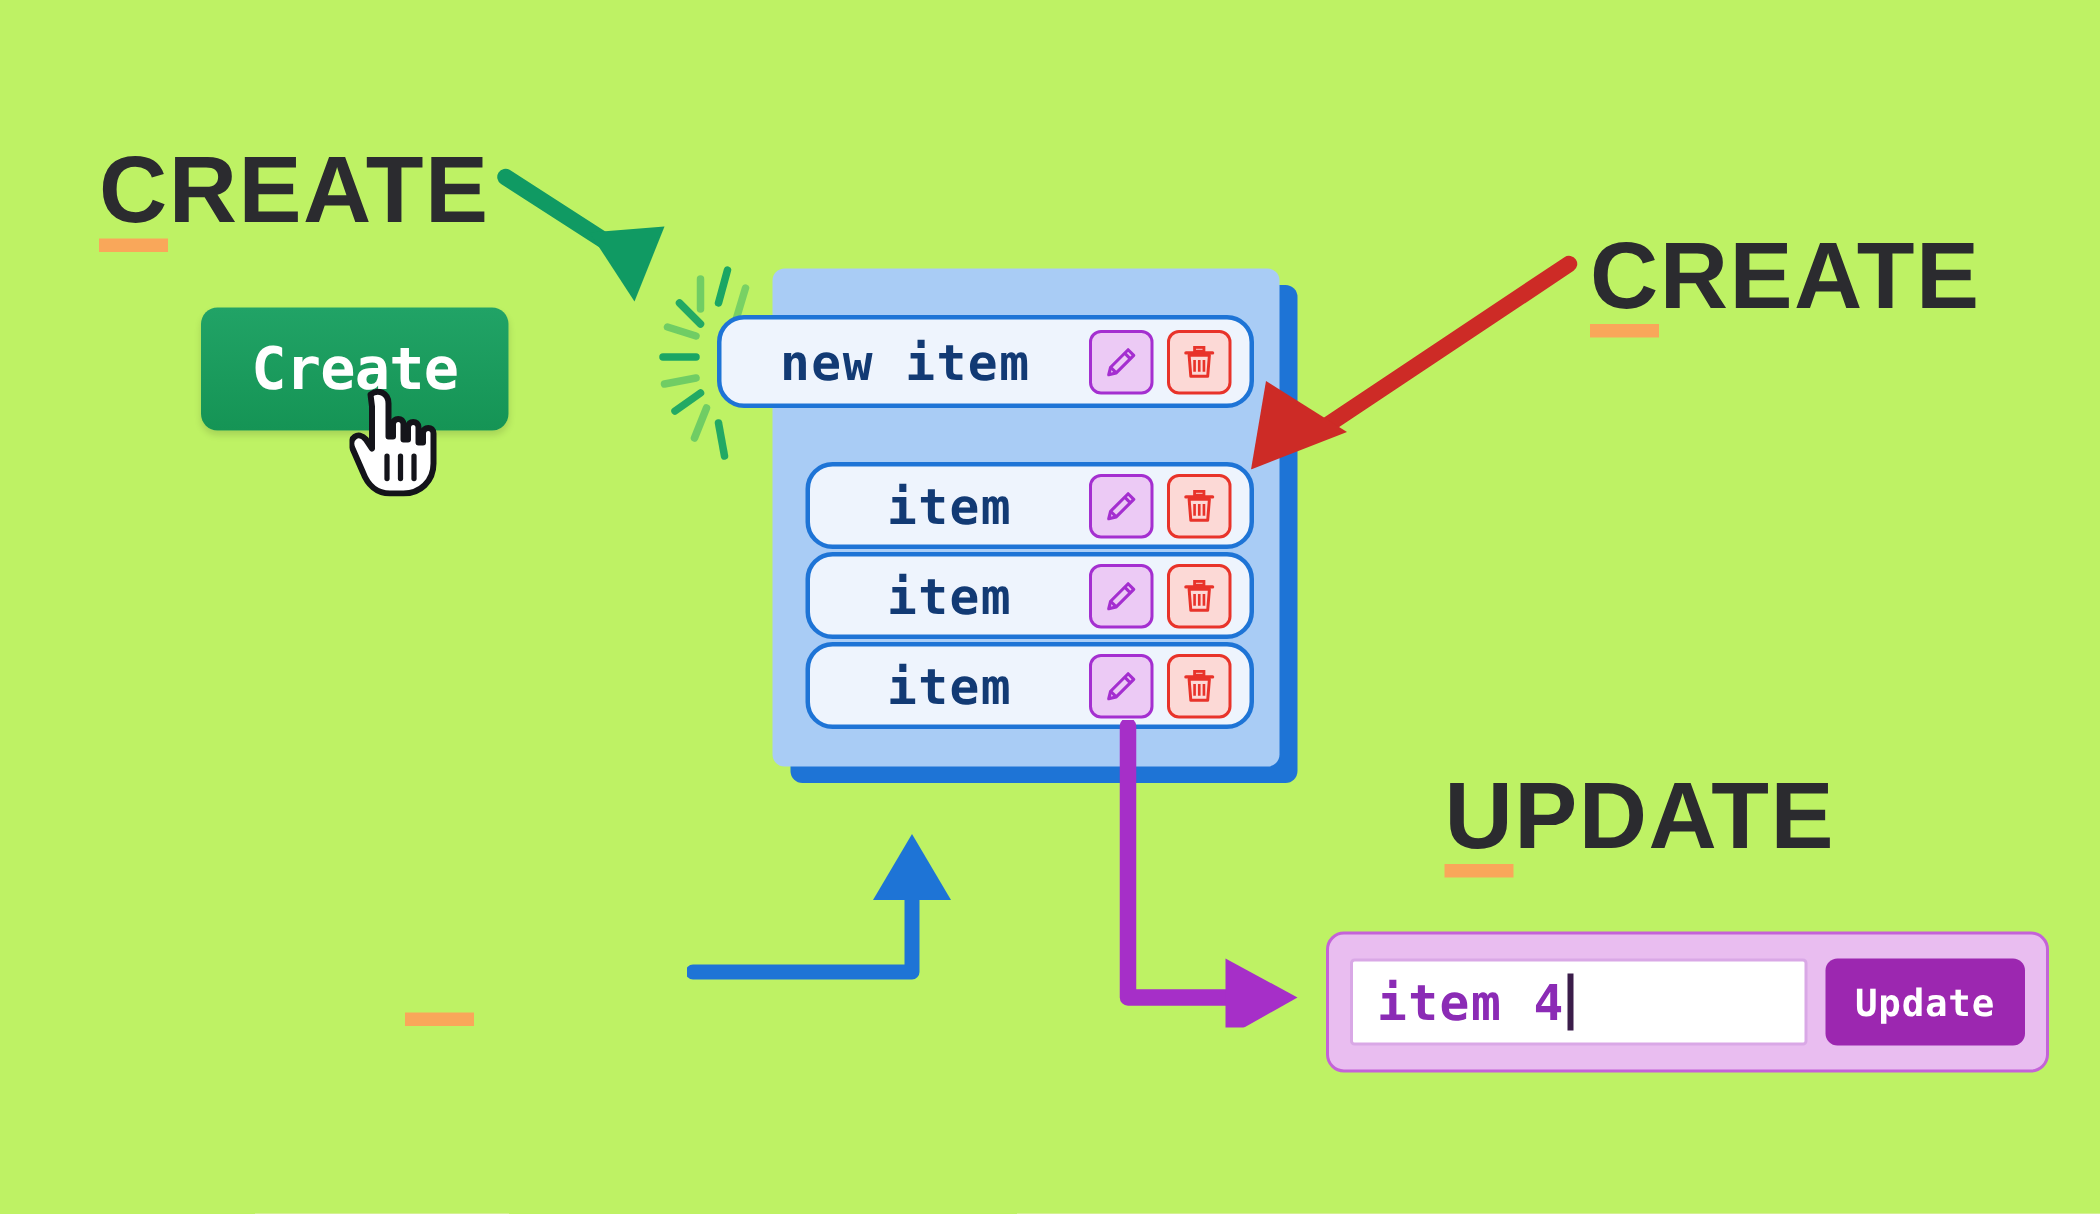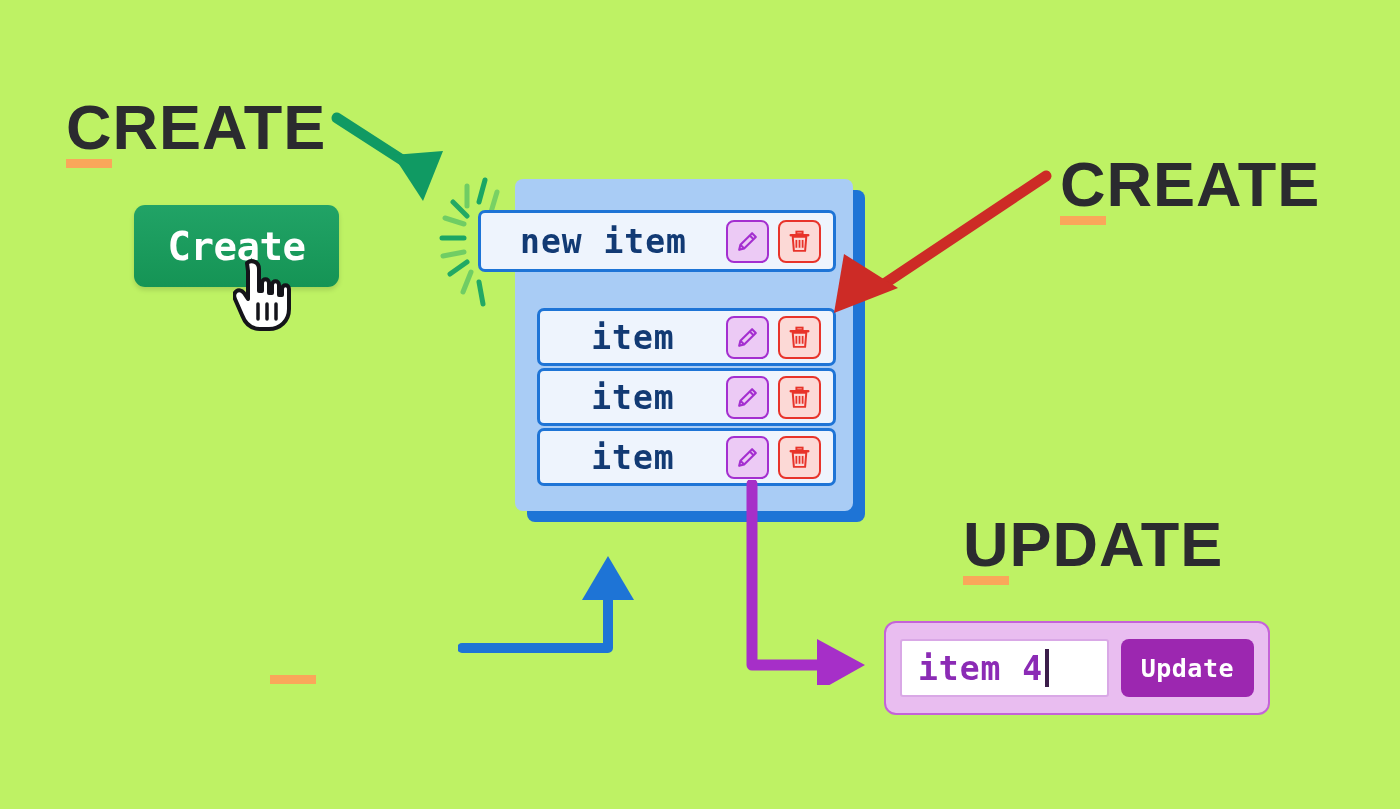--- a/index.html
+++ b/index.html
@@ -92,21 +92,21 @@
     width: 338px;
     height: 332px;
     background: #a9ccf5;
     border-radius: 8px;
   }
 
   .item-row {
     position: absolute;
     background: #eef4fd;
     border: 3px solid #1e74d6;
-    border-radius: 7px;
+    border-radius: 18px;
     display: flex;
     align-items: center;
     box-sizing: border-box;
   }
   .item-row .item-text {
     font-family: "DejaVu Sans Mono", monospace;
     font-size: 33px;
     font-weight: bold;
     color: #123a74;
     flex: 1;
@@ -154,21 +154,21 @@
   #sparkles { position: absolute; left: 437px; top: 172px; width: 70px; height: 145px; }
 
   
   .arrow-svg { position: absolute; pointer-events: none; }
 
   
   #update-panel {
     position: absolute;
     left: 884px;
     top: 621px;
-    width: 386px;
+    width: 482px;
     height: 94px;
     background: #e9bdf0;
     border: 2.5px solid #c463d8;
     border-radius: 12px;
     box-sizing: border-box;
     display: flex;
     align-items: center;
     padding: 0 14px;
     gap: 12px;
   }

